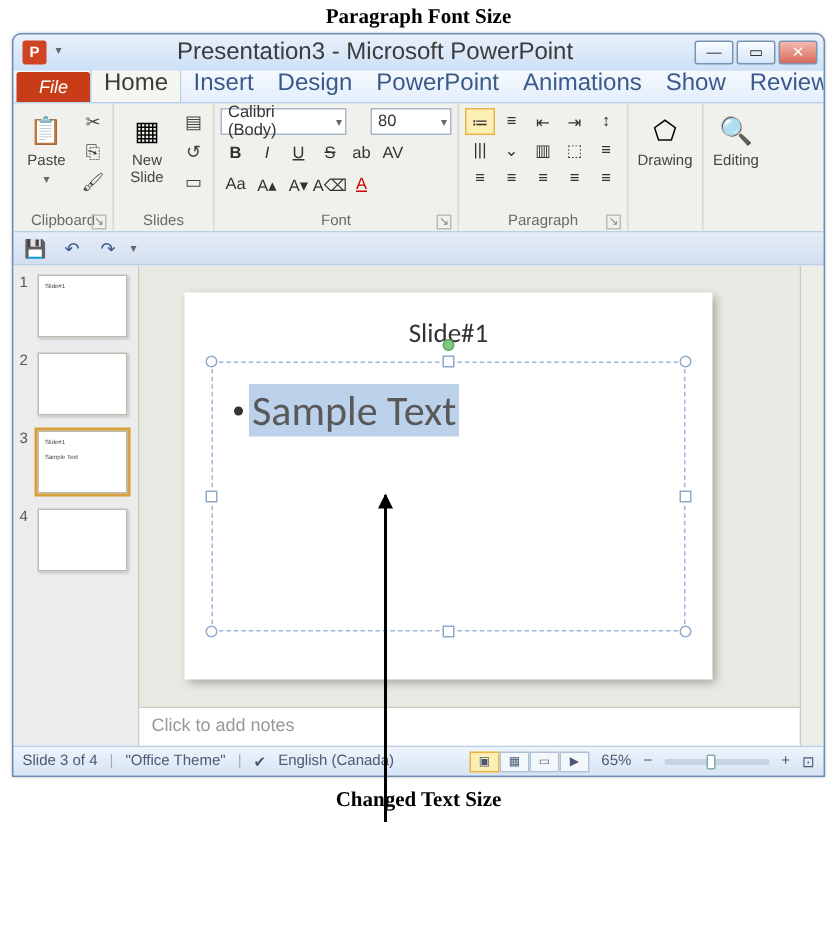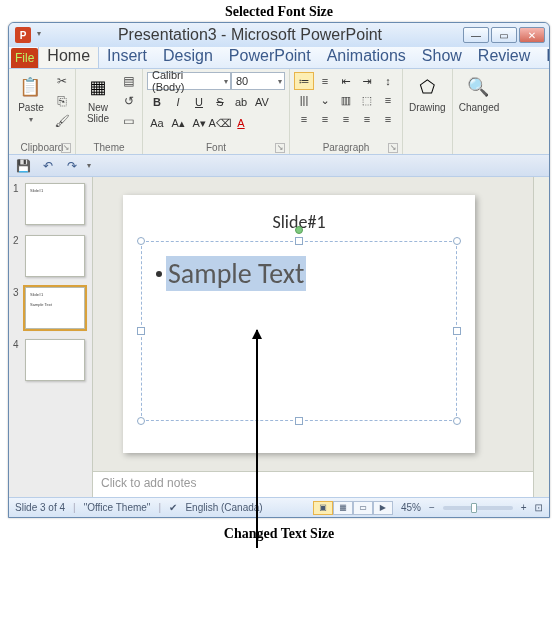--- a/index.html
+++ b/index.html
@@ -16,37 +16,37 @@
   .titlebar { height: 24px; background: linear-gradient(#e9f1fb,#cde0f7); display: flex; align-items: center; position: relative; }
   .titlebar .app-icon { width: 16px; height: 16px; margin: 0 6px; background: #d04423; border-radius: 2px; display:flex; align-items:center; justify-content:center;}
   .titlebar .app-icon::after { content:"P"; color:#fff; font-size:10px; font-weight:bold; }
   .titlebar .title-text { flex: 1; text-align: center; font-size: 16px; color: #3b3b3b; }
   .titlebar .win-controls { display: flex; gap: 2px; margin-right: 4px; }
   .win-btn { width: 26px; height: 16px; border: 1px solid #7a95b5; border-radius: 2px; background: linear-gradient(#f7fbff,#d7e6f9); display:flex;align-items:center;justify-content:center;font-size:10px;color:#333;}
   .win-btn.close { background: linear-gradient(#f7b7b0,#d46a5a); color:#fff; }
   .dropdown-arrow{position:absolute; left:28px; top:6px; font-size:8px; color:#666;}
 
   .menubar { height: 22px; background: linear-gradient(#f5f9fe,#e3eefb); display: flex; align-items: flex-end; padding: 0 2px; gap:0; border-bottom: 1px solid #b9cee8; }
-  .menubar .file-tab { background: #c83c18; color: #bef264; padding: 3px 4px; border-radius: 2px 2px 0 0; font-size: 12px; }
+  .menubar .file-tab { background: #c83c18; color: #ffffff; padding: 3px 15px; border-radius: 2px 2px 0 0; font-size: 12px; font-style: italic; }
   .menubar .tab { padding: 3px 8px; font-size: 16px; color: #3b5a8b; cursor: default; }
   .menubar .tab.active { background: #f5f5f1; border: 1px solid #b9cee8; border-bottom: none; border-radius: 2px 2px 0 0; color:#3b3b3b;}
   .menubar .spacer { flex: 1; }
   .menubar .context-tab { background: #ffe9a6; color:#9a7513; border:1px solid #e6c869; border-bottom:none; padding:3px 10px; border-radius:2px 2px 0 0;}
 
   .ribbon { background: #f0f1ec; display: flex; border-bottom: 1px solid #b9cee8; min-height: 86px;}
   .group { border-right: 1px solid #d5d9ce; display: flex; flex-direction: column; padding: 3px 4px 0 4px; }
   .group-body { flex:1; display:flex; gap:4px; align-items: flex-start; }
   .group-label { text-align: center; font-size: 10px; color: #6a6a6a; padding: 1px 0; position:relative;}
   .group-label .launcher { position:absolute; right:0; bottom:1px; font-size:8px; color:#888; border:1px solid #bbb; width:10px; height:10px; line-height:8px; text-align:center;}
   .big-btn { display:flex; flex-direction:column; align-items:center; gap:2px; padding: 2px 2px; min-width:36px; }
   .big-btn .ic { width:26px; height:26px; display:flex;align-items:center;justify-content:center; font-size:18px; }
   .big-btn .lbl { font-size: 10px; color:#444; text-align:center; line-height:1.1; }
   .col { display:flex; flex-direction:column; gap:2px;}
   .ic-sm { width:18px; height:18px; border:1px solid transparent; display:flex; align-items:center; justify-content:center; font-size:12px; color:#444; border-radius:2px;}
-  .font-row { display:flex; gap:0; align-items:center;}
+  .font-row { display:flex; gap:16px; align-items:center;}
   .combo { border:1px solid #a9b7c7; background:#fff; height:18px; display:flex; align-items:center; padding:0 14px 0 4px; font-size:11px; position:relative; color:#333;}
   .combo::after{content:"▾"; position:absolute; right:2px; font-size:8px; color:#666;}
   .font-name { width:84px; }
   .font-size { width:54px; }
   .btnrow { display:flex; gap:1px; }
   .pbtn { width:20px; height:18px; border:1px solid transparent; display:flex;align-items:center;justify-content:center; font-size:11px; color:#333;}
   .pbtn.active { background:#fdeeb3; border:1px solid #e8b44a; }
   .para-grid { display:grid; grid-template-columns: repeat(5, 20px); grid-auto-rows:18px; gap:1px;}
 
   .qat { height: 22px; background: linear-gradient(#e6edf7,#d2dff1); display:flex; align-items:center; padding: 0 6px; gap:6px; border-bottom:1px solid #b9cee8;}
@@ -81,21 +81,21 @@
   .view-btns { display:flex; gap:0; }
   .vbtn { width:20px; height:14px; border:1px solid #b0c0d6; background:#f3f7fc; display:flex;align-items:center;justify-content:center; font-size:8px;}
   .vbtn.active{ background:#fdeeb3; border-color:#e8b44a;}
   .zoom-slider { width:70px; height:4px; background:#c6d3e5; position:relative; border-radius:2px;}
   .zoom-thumb { position:absolute; top:-3px; left:28px; width:6px; height:10px; background:#fff; border:1px solid #8aa; border-radius:1px;}
 </style>
 </head>
 <body>
 
 <div class="diagram">
-  <div class="annotation-top">Selected Font Size</div>
+  <div class="annotation-top">Paragraph Font Size</div>
   <div class="arrow arrow-down" style="top:22px; height:100px; left:284px;"></div>
 
   <div class="window">
     <div class="titlebar">
       <div class="app-icon"></div>
       <span class="dropdown-arrow">▾</span>
       <div class="title-text">Presentation3 - Microsoft PowerPoint</div>
       <div class="win-controls">
         <div class="win-btn">—</div>
         <div class="win-btn">▭</div>
@@ -141,21 +141,21 @@
             <div class="ic">▦</div>
             <div class="lbl" style="white-space:pre">New
 Slide</div>
           </div>
           <div class="col">
             <div class="ic-sm">▤</div>
             <div class="ic-sm">↺</div>
             <div class="ic-sm">▭</div>
           </div>
         </div>
-        <div class="group-label">Theme</div>
+        <div class="group-label">Slides</div>
       </div>
 
       <div class="group" style="min-width:140px">
         <div class="group-body" style="flex-direction:column; gap:3px;">
           <div class="font-row">
             <div class="combo font-name">Calibri (Body)</div>
             <div class="combo font-size">80</div>
           </div>
           <div class="btnrow">
             <div class="pbtn">
@@ -216,21 +216,21 @@
             <div class="lbl">Drawing</div>
           </div>
         </div>
         <div class="group-label">&nbsp;</div>
       </div>
 
       <div class="group" style="border-right:none">
         <div class="group-body">
           <div class="big-btn">
             <div class="ic">🔍</div>
-            <div class="lbl">Changed</div>
+            <div class="lbl">Editing</div>
           </div>
         </div>
         <div class="group-label">&nbsp;</div>
       </div>
     </div>
 
     <div class="qat">
       <div class="ic-sm">💾</div>
       <div class="ic-sm">↶</div>
       <div class="ic-sm">↷</div>
@@ -295,21 +295,21 @@
       <span class="sep">|</span>
       <span>✔</span>
       <span>English (Canada)</span>
       <div class="spacer"></div>
       <div class="view-btns">
         <div class="vbtn active">▣</div>
         <div class="vbtn">▦</div>
         <div class="vbtn">▭</div>
         <div class="vbtn">▶</div>
       </div>
-      <span>45%</span>
+      <span>65%</span>
       <span>−</span>
       <div class="zoom-slider">
           <div class="zoom-thumb"></div>
         </div>
       <span>+</span>
       <span>⊡</span>
     </div>
   </div>
 
   <div class="arrow arrow-up" style="top:330px; height:240px; left:256px;"></div>

